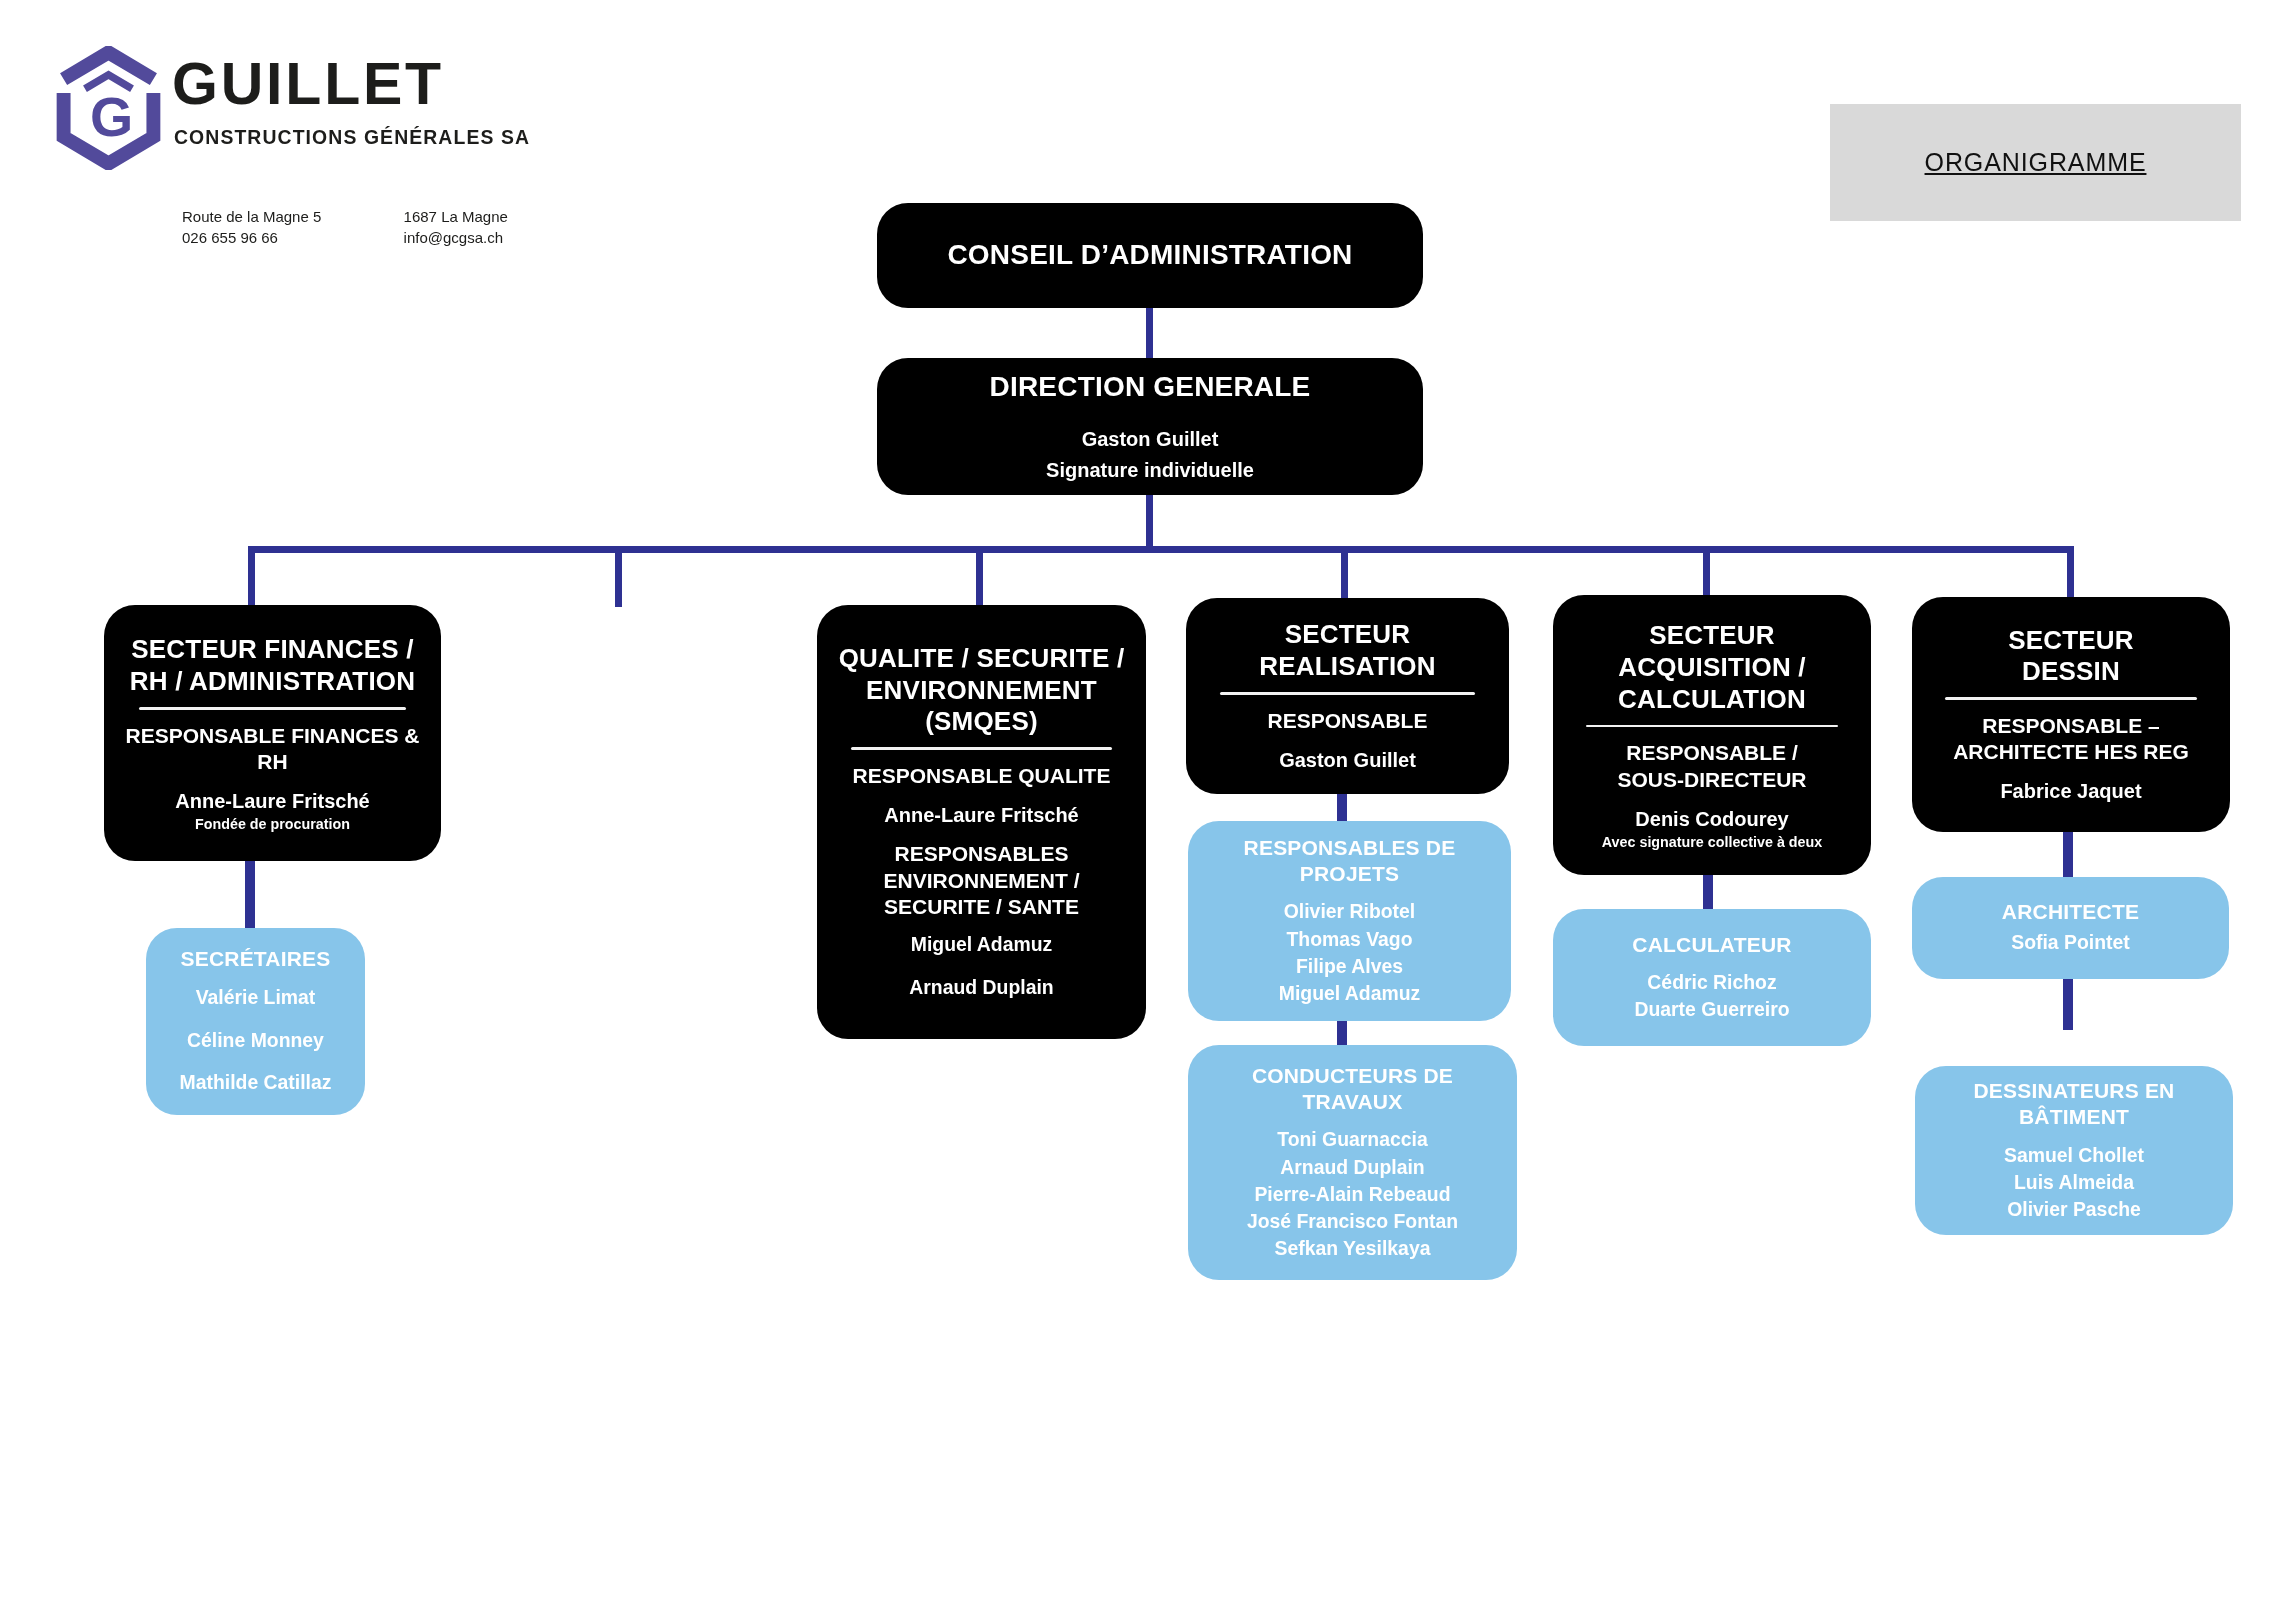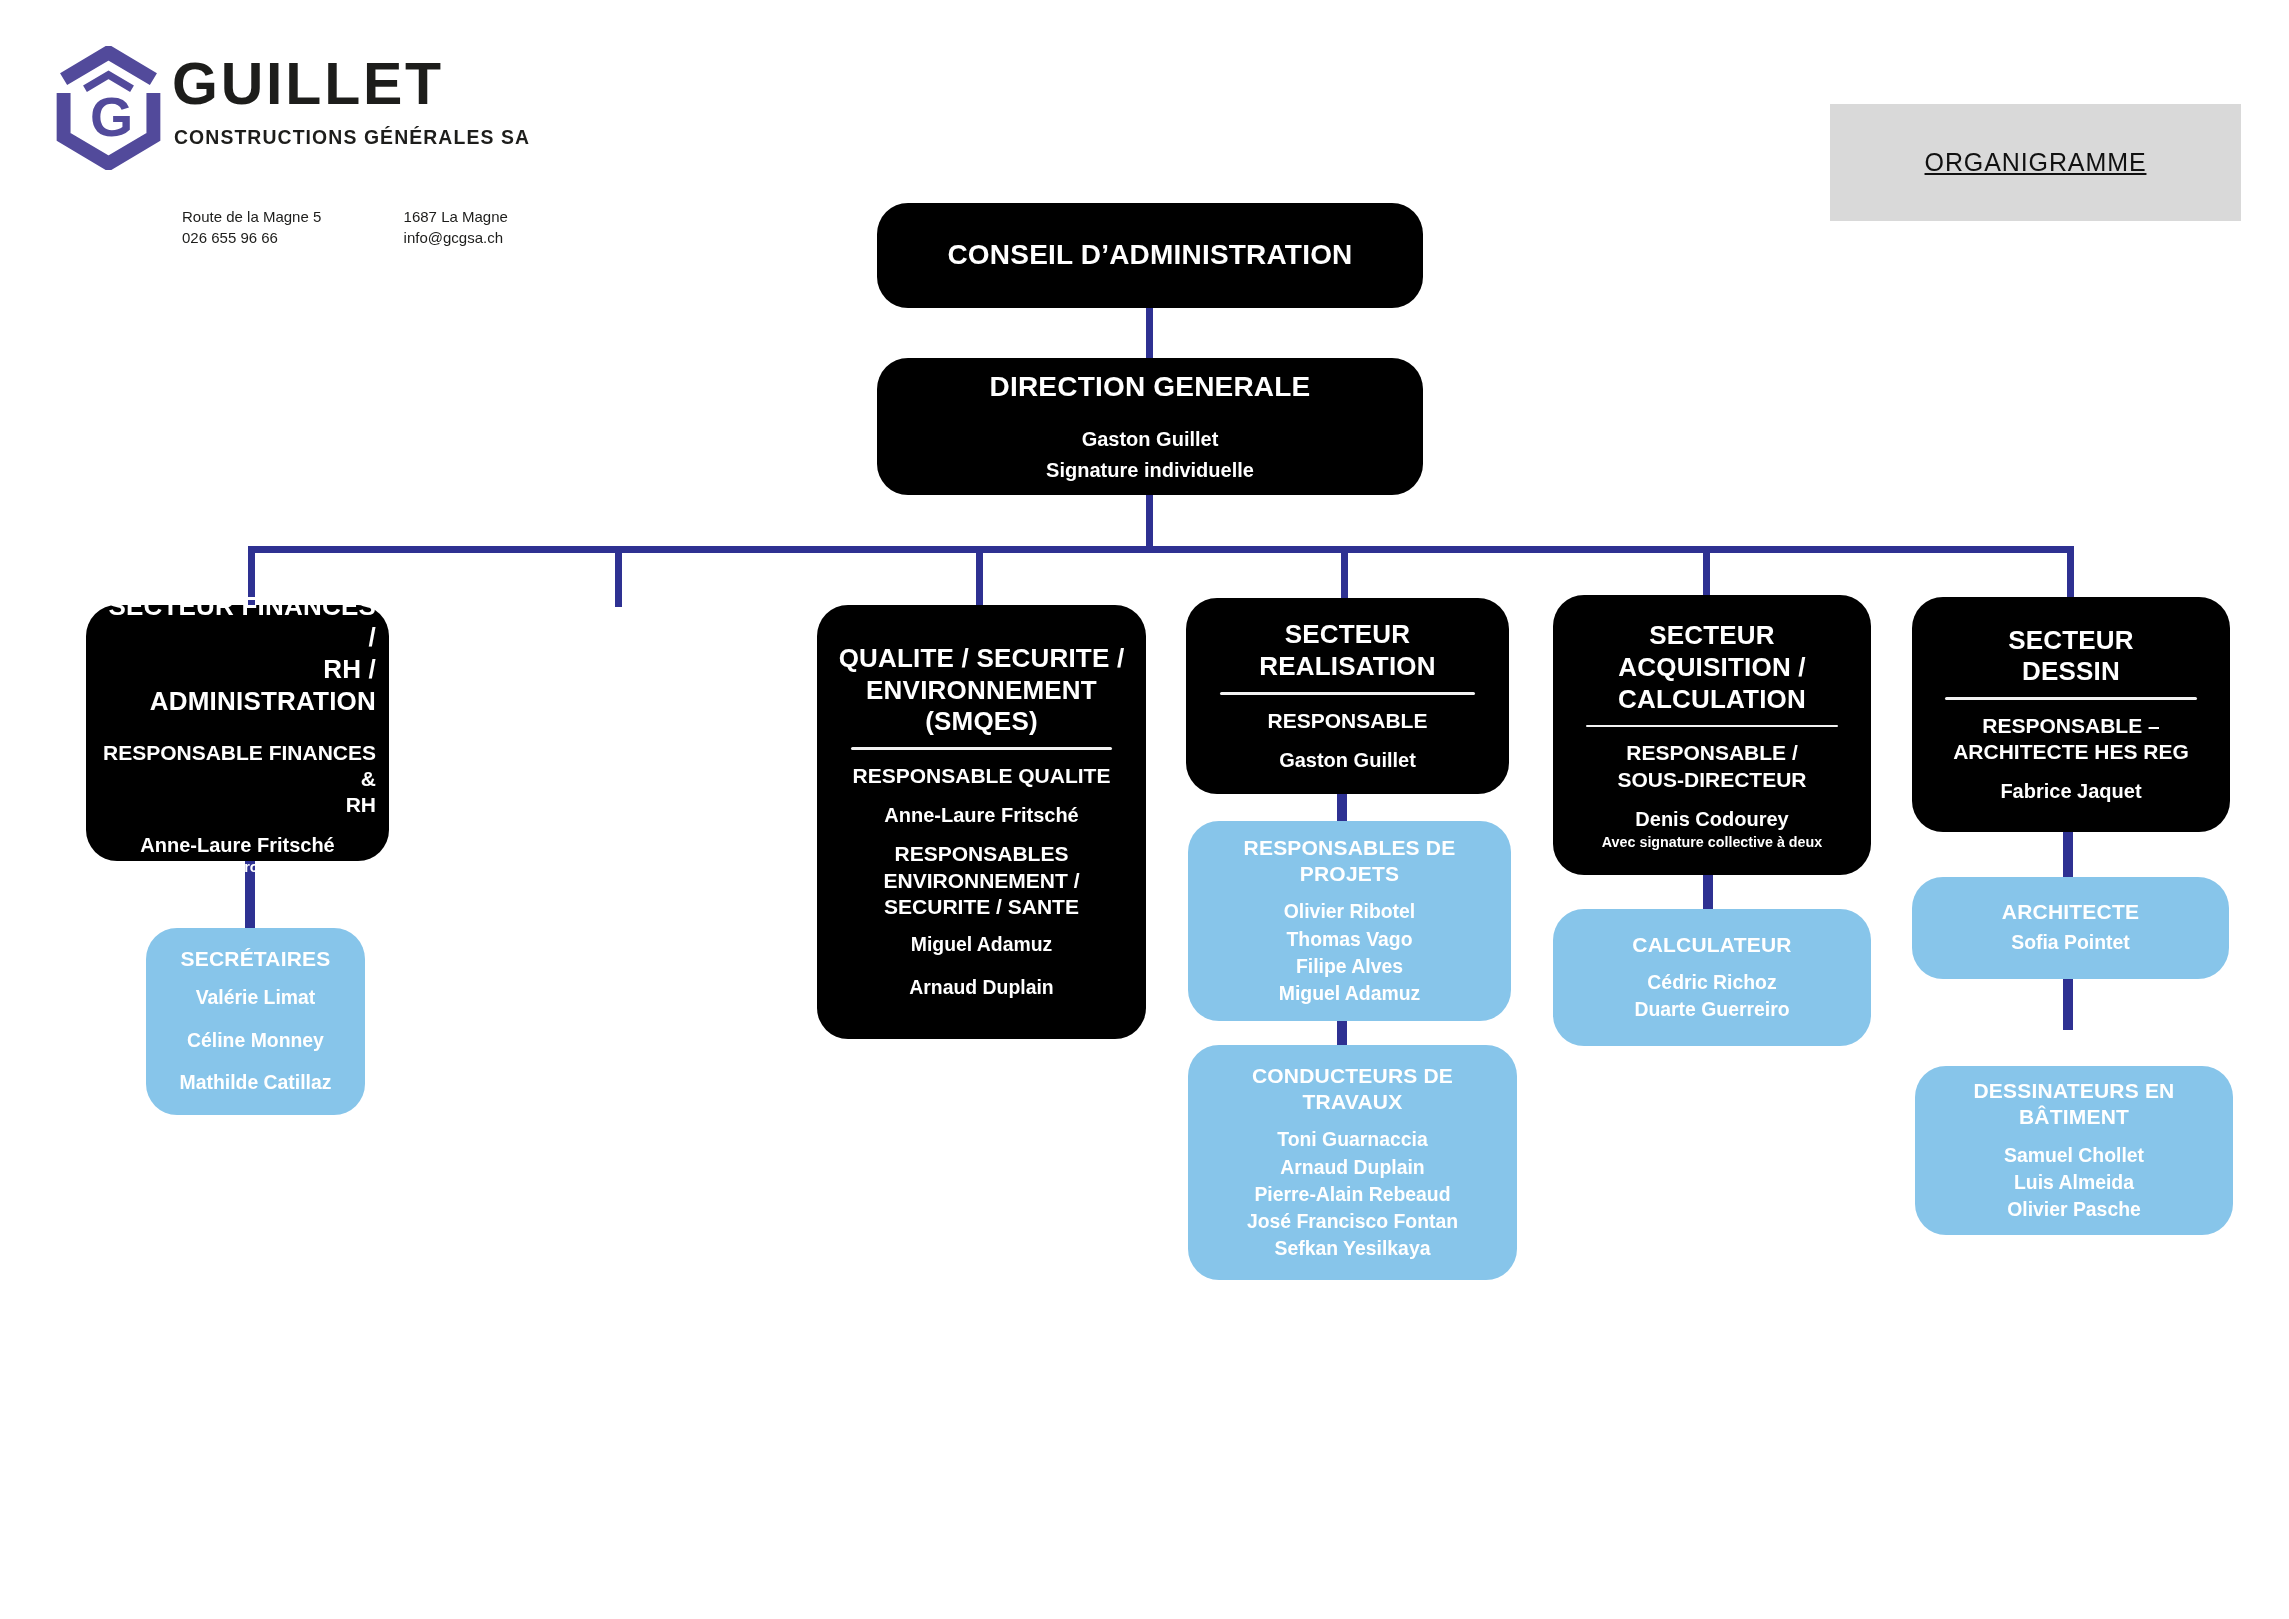--- a/index.html
+++ b/index.html
@@ -84,21 +84,21 @@
     <div class="box-title xl">CONSEIL D’ADMINISTRATION</div>
   </div>
 
   <div class="box dark" style="left:877px;top:358px;width:546px;height:137px;">
     <div class="box-title xl">DIRECTION GENERALE</div>
     <div class="rule"></div>
     <div class="box-name">Gaston Guillet</div>
     <div class="box-name tight">Signature individuelle</div>
   </div>
 
-  <div class="box dark" style="left:86px;top:605px;width:303px;height:256px;text-align:right;">
+  <div class="box dark" style="left:104px;top:605px;width:337px;height:256px;">
     <div class="box-title">SECTEUR FINANCES /
 RH / ADMINISTRATION</div>
     <div class="rule"></div>
     <div class="box-role">RESPONSABLE FINANCES &amp;
 RH</div>
     <div class="box-name">Anne-Laure Fritsché</div>
     <div class="box-note">Fondée de procuration</div>
   </div>
 
   <div class="box light" style="left:146px;top:928px;width:219px;height:187px;">

